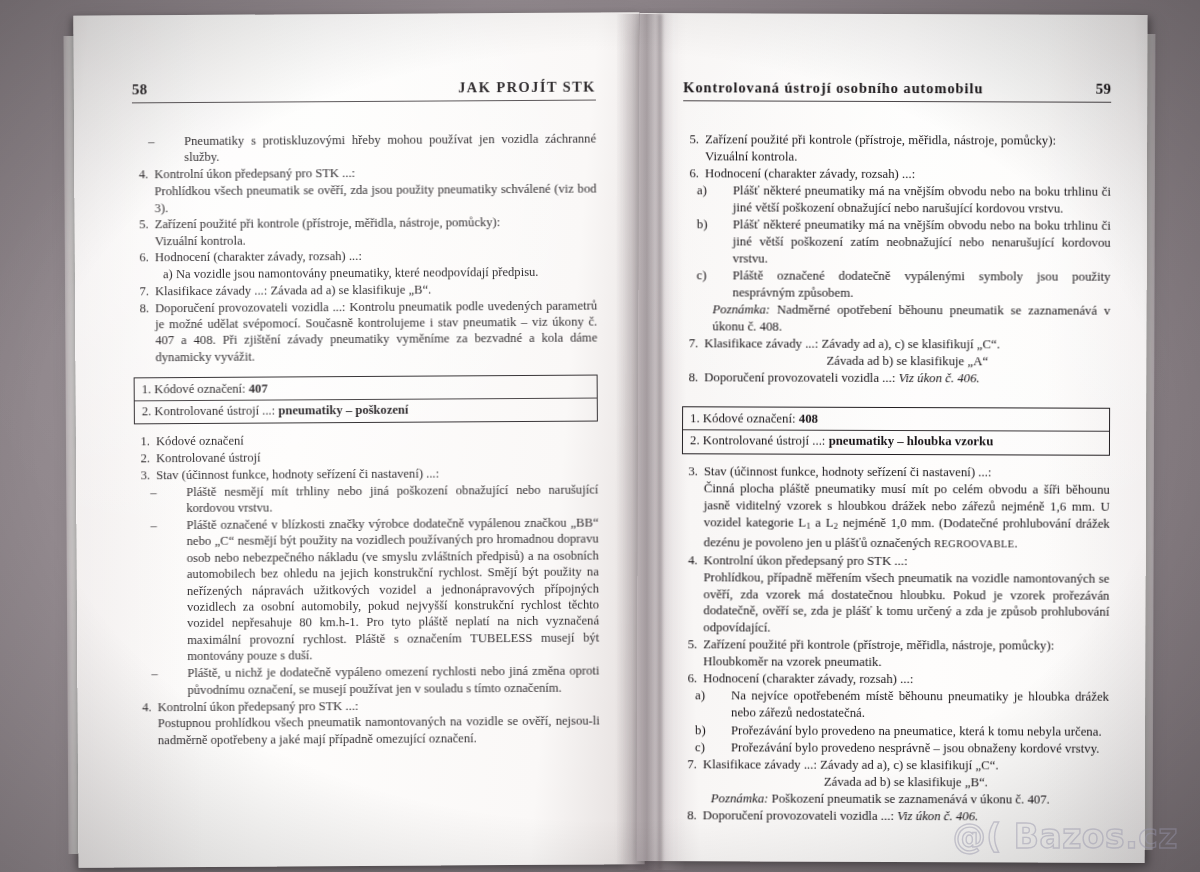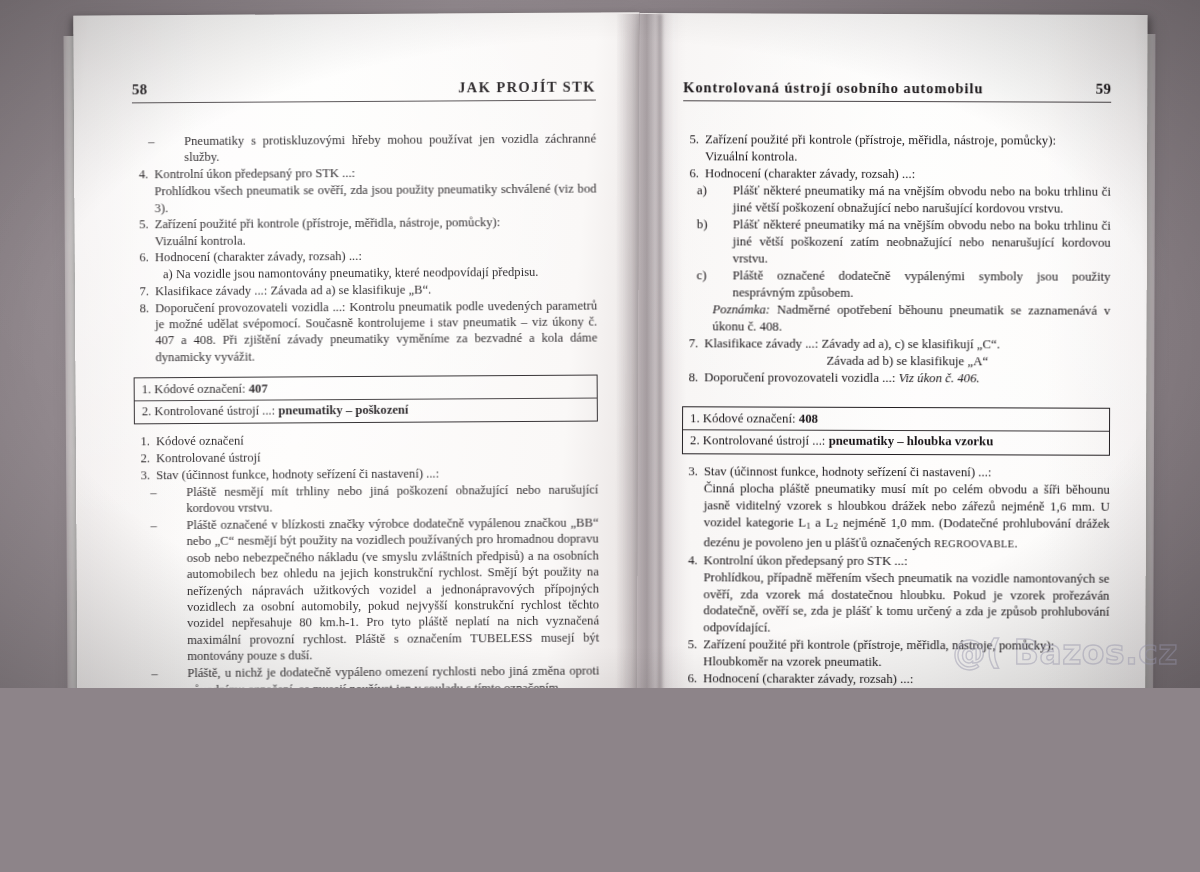--- a/index.html
+++ b/index.html
@@ -12,21 +12,21 @@
     height: 872px;
     overflow: hidden;
     font-family: "Liberation Serif", "DejaVu Serif", serif;
     background: #8d8489;
   }
 
   
   .scene {
     position: relative;
     width: 1200px;
-    height: 688px;
+    height: 872px;
     overflow: hidden;
     background:
       linear-gradient(115deg, #8b8287 0%, #968d92 30%, #8a8186 60%, #7f767b 100%);
   }
   .backdrop-sheen {
     position: absolute;
     inset: 0;
     background:
       radial-gradient(ellipse 70% 55% at 48% 40%, rgba(255,255,255,0.16), rgba(255,255,255,0) 72%);
     pointer-events: none;

